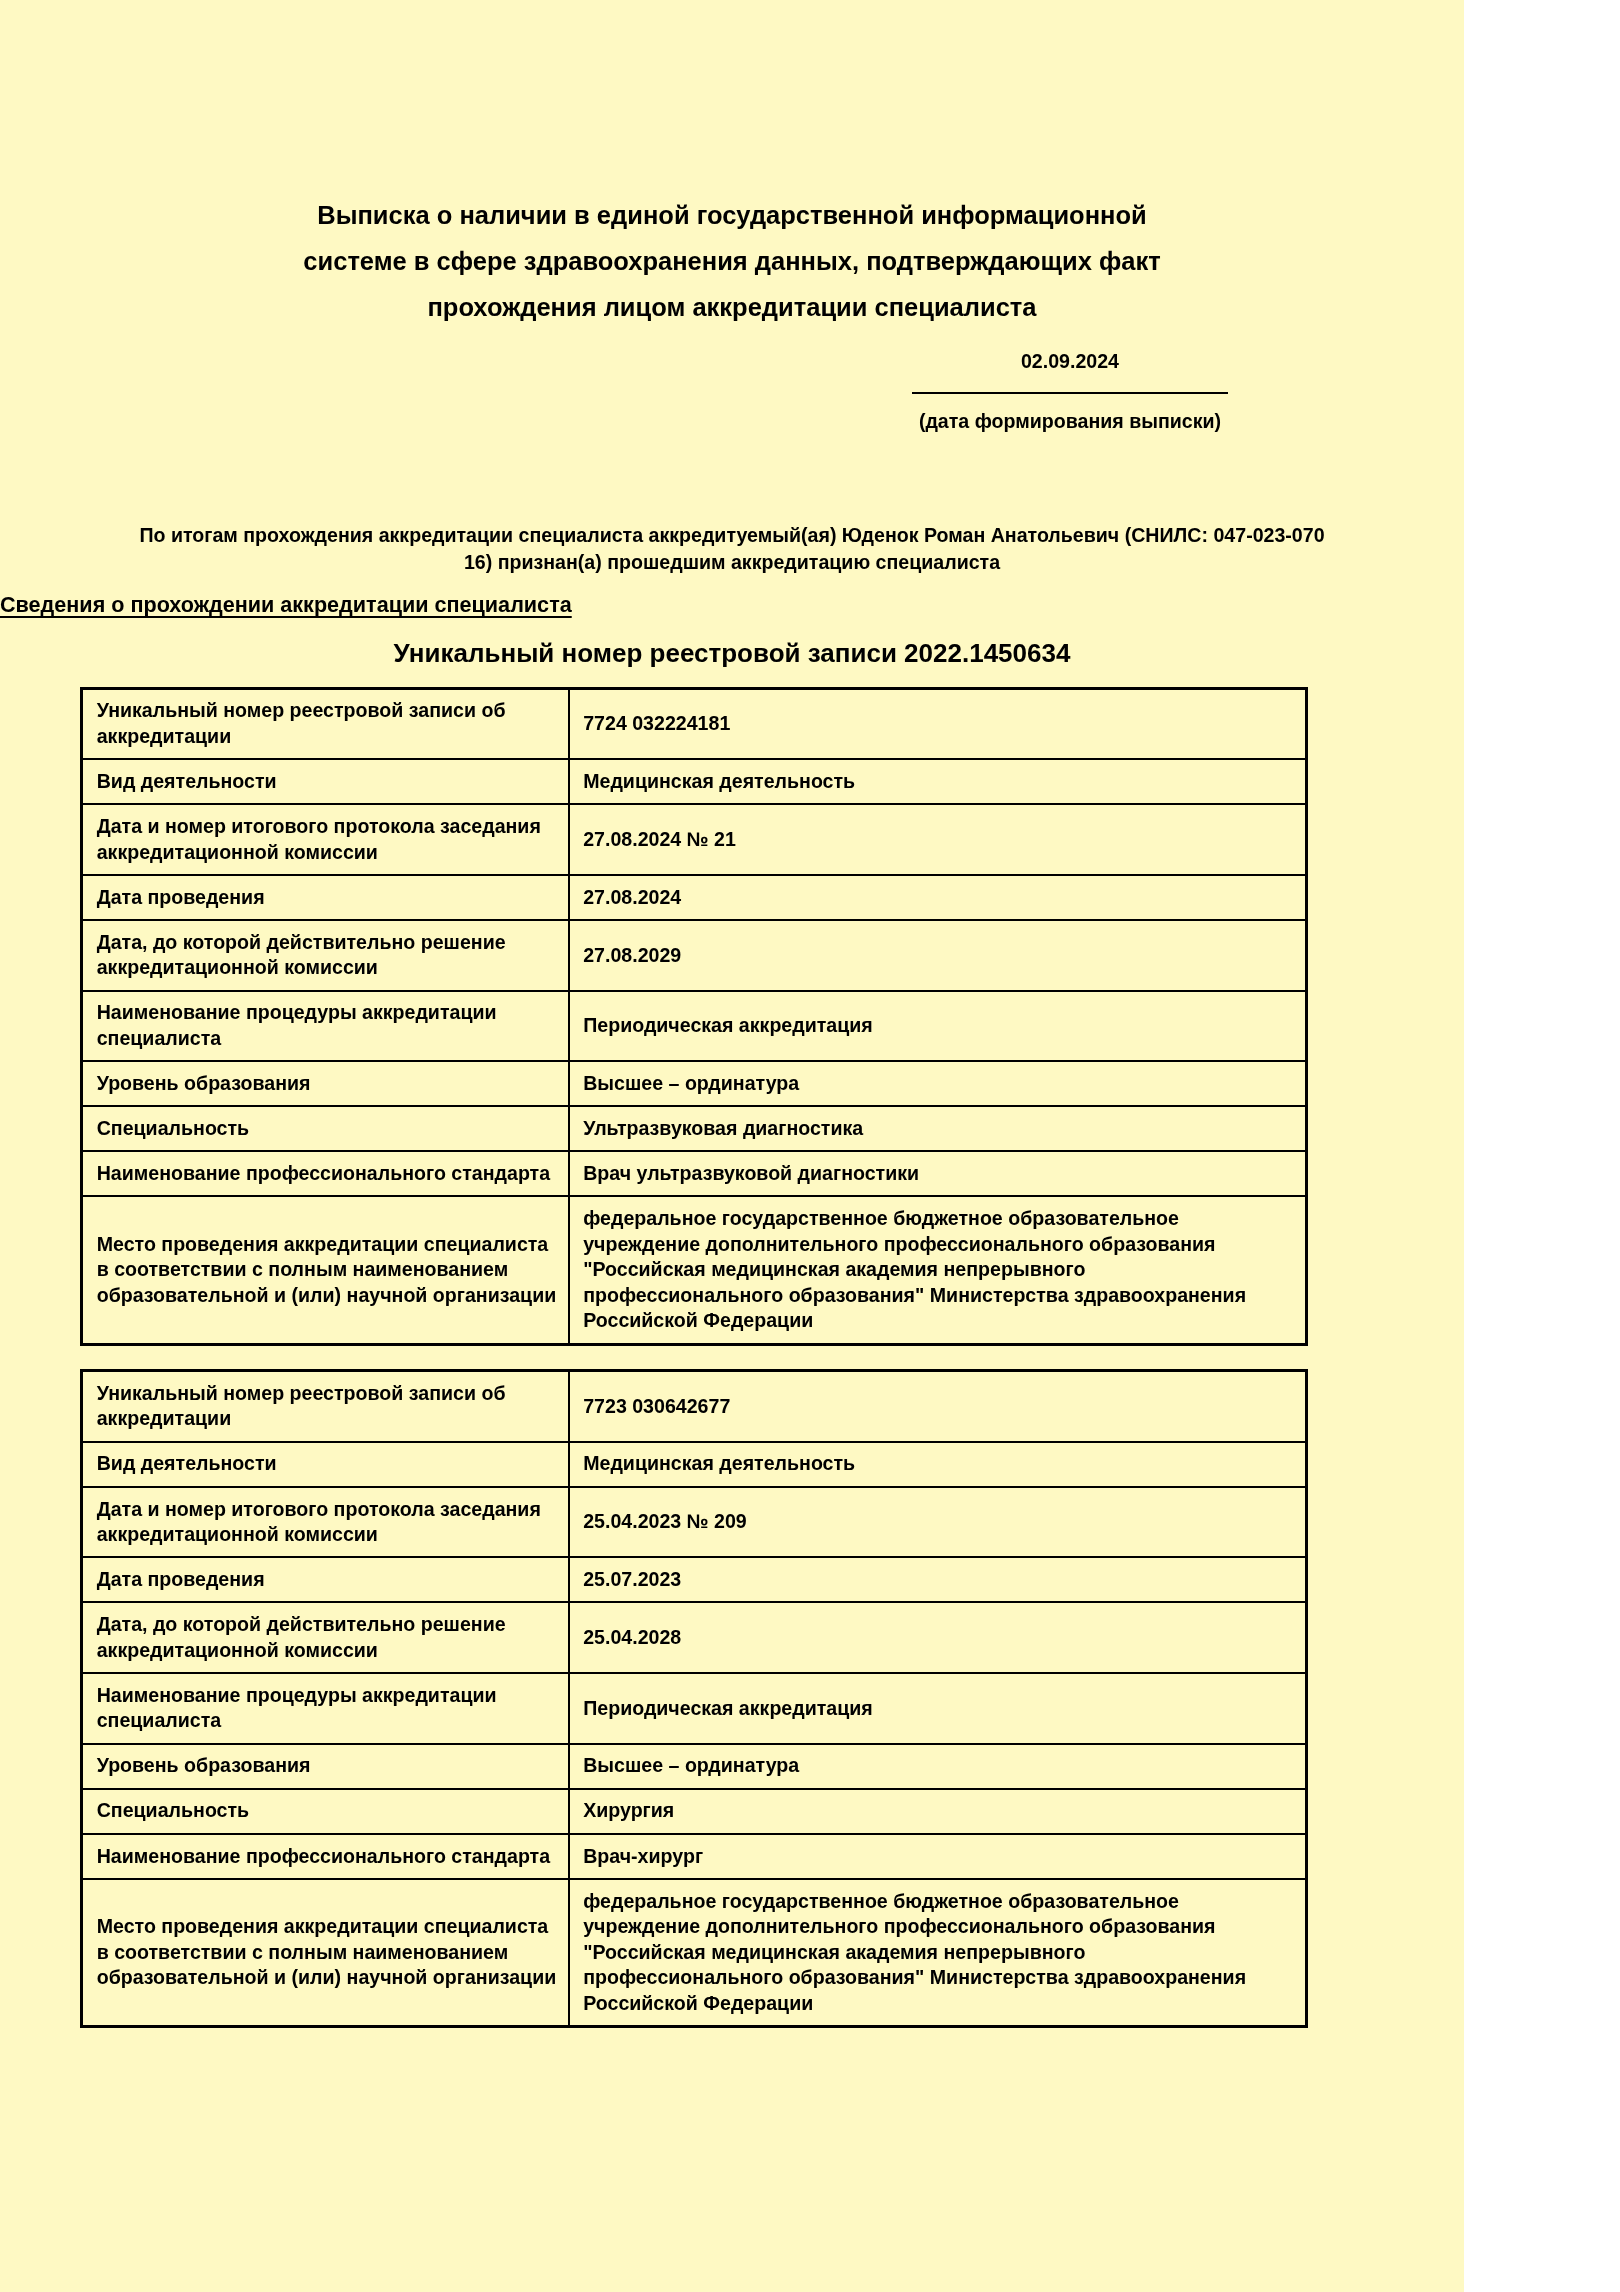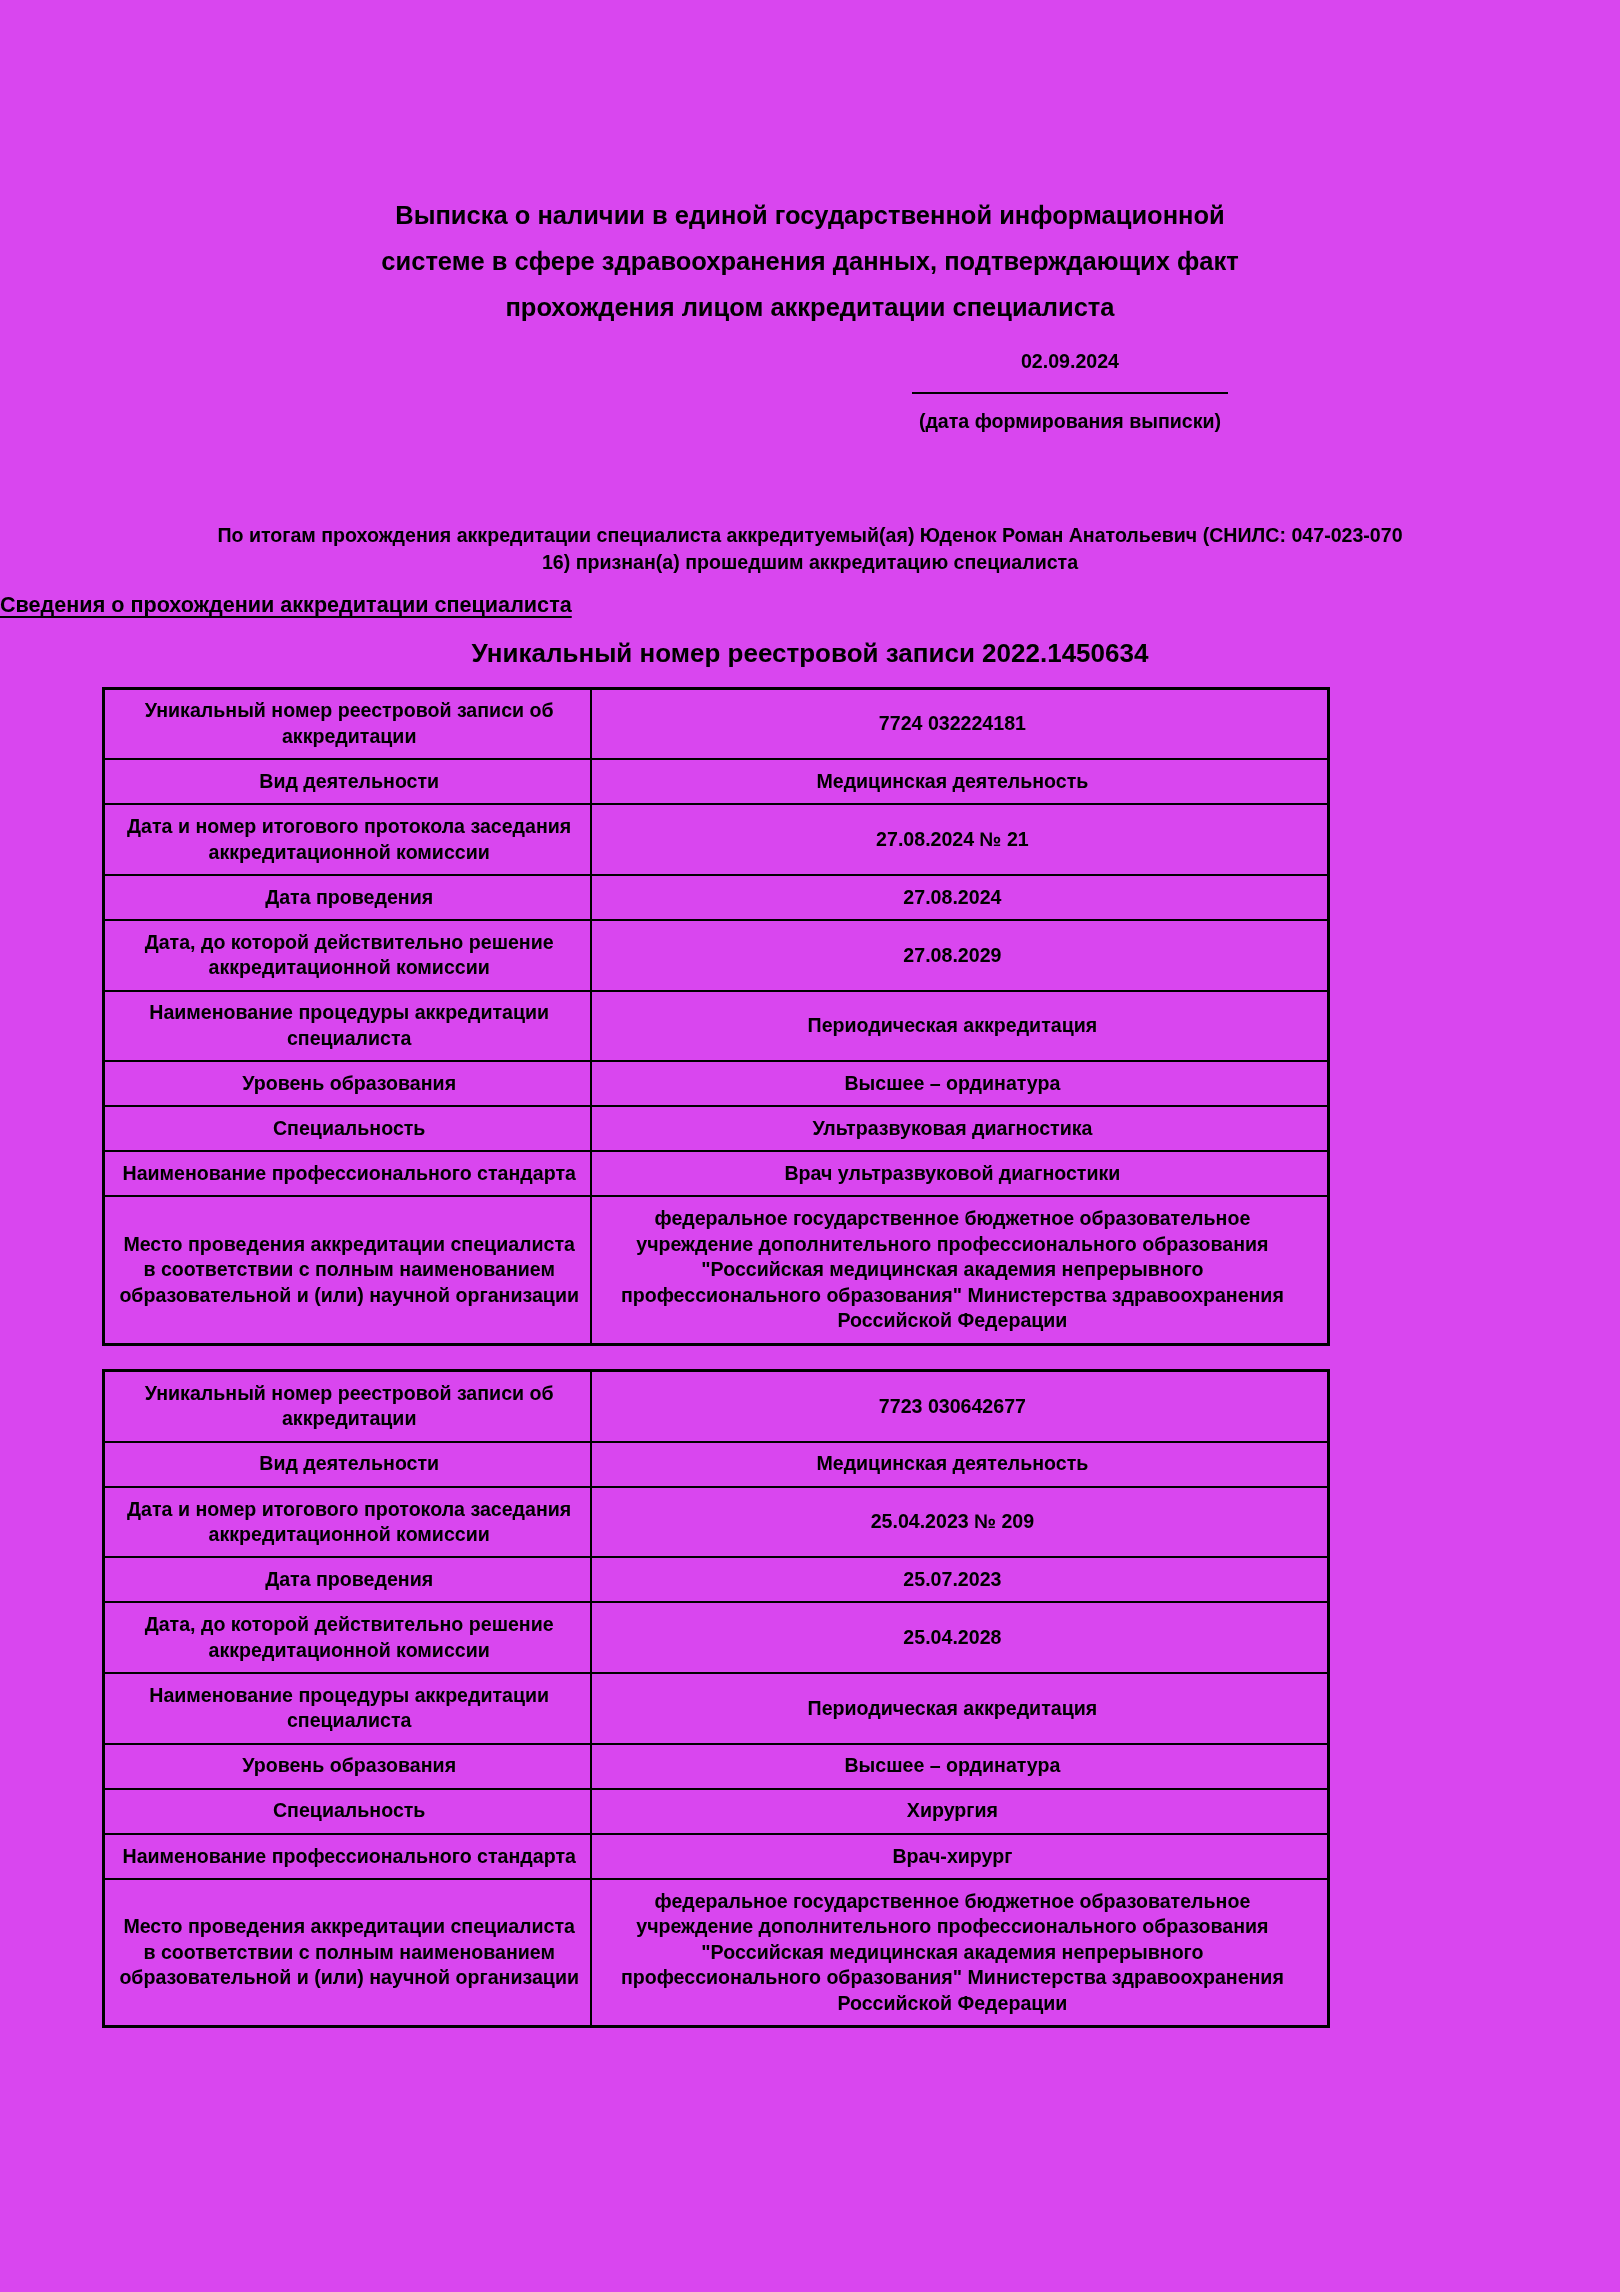--- a/index.html
+++ b/index.html
@@ -3,23 +3,23 @@
 <meta charset="utf-8">
 <style>
   * { box-sizing: border-box; }
   html, body {
     margin: 0;
     padding: 0;
     background: #ffffff;
   }
   .page {
     position: relative;
-    width: 1620px;
+    width: 1464px;
     height: 2293px;
-    background: #d946ef;
+    background: #fef9c3;
     color: #000000;
     font-family: "Liberation Sans", sans-serif;
     font-weight: bold;
     overflow: hidden;
   }
   .doc-title {
     width: 902px;
     margin: 0 auto;
     padding-top: 192px;
     text-align: center;
@@ -59,24 +59,23 @@
     text-underline-offset: 3.9px;
   }
   .registry-heading {
     margin-top: 19.6px;
     text-align: center;
     font-size: 26px;
   }
   .acc-table {
     display: table;
     width: 1228px;
-    margin-left: 102px;
+    margin-left: 80px;
     border-collapse: collapse;
     border: 3.9px solid #000;
-    text-align: center;
   }
   .acc-table.first { margin-top: 17.6px; }
   .acc-table.second { margin-top: 23.5px; }
   .trow { display: table-row; }
   .tcell {
     display: table-cell;
     border: 2.9px solid #000;
     vertical-align: middle;
     font-size: 19.6px;
     line-height: 25.5px;

